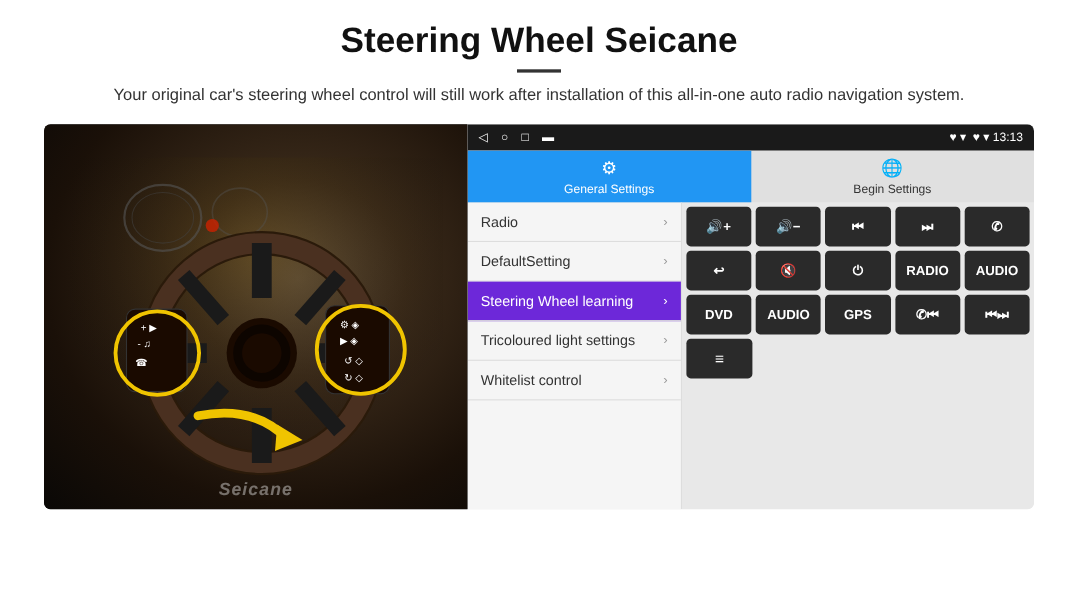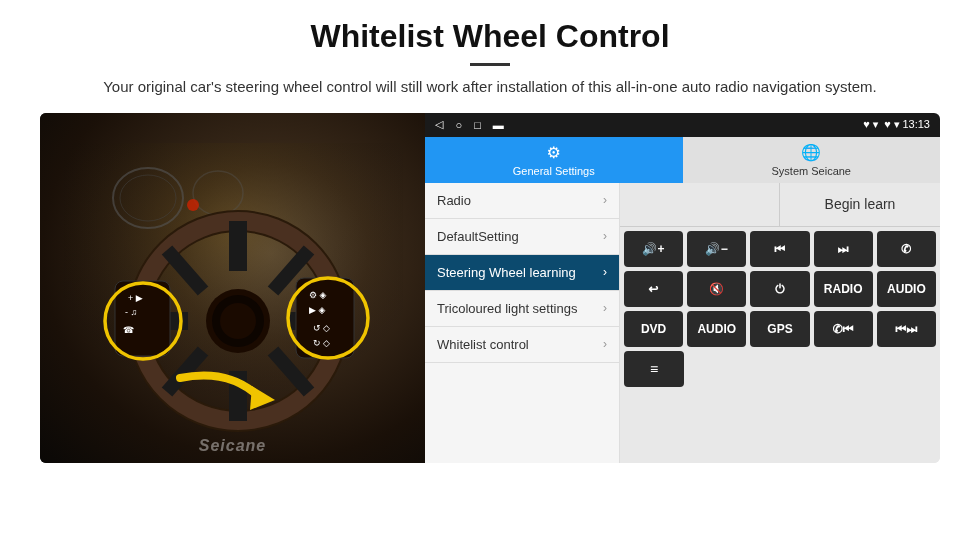--- a/index.html
+++ b/index.html
@@ -174,21 +174,21 @@
       align-items: center;
       justify-content: space-between;
       padding: 10px 12px;
       border-bottom: 1px solid #ddd;
       cursor: pointer;
       font-size: 13px;
       color: #333;
     }
 
     .menu-item.active {
-      background: #0c4a6e;
+      background: #6d28d9;
       color: #fff;
     }
 
     .menu-item .chevron {
       font-size: 12px;
       color: #999;
     }
 
     .menu-item.active .chevron {
       color: #fff;
@@ -276,21 +276,21 @@
       left: 130px;
       width: 120px;
       height: 80px;
     }
   </style>
 </head>
 <body>
 
 <div class="page-container">
 
-  <h1 class="title">Whitelist Wheel Control</h1>
+  <h1 class="title">Steering Wheel Seicane</h1>
   <div class="title-divider"></div>
   <p class="subtitle">Your original car's steering wheel control will still work after installation of this all-in-one auto radio navigation system.</p>
 
   <div class="content-area">
 
     <div class="car-image">
       <div class="car-image-inner">
 
         <svg width="340" height="290" viewBox="0 0 340 290">
 
@@ -368,21 +368,21 @@
         </div>
       </div>
 
       <div class="settings-tabs">
         <div class="tab-item active">
           <span class="tab-icon">⚙</span>
           <span>General Settings</span>
         </div>
         <div class="tab-item">
           <span class="tab-icon">🌐</span>
-          <span>System Seicane</span>
+          <span>Begin Settings</span>
         </div>
       </div>
 
       <div class="settings-main">
 
         <div class="left-menu">
           <div class="menu-item">
             <span>Radio</span>
             <span class="chevron">›</span>
           </div>
@@ -399,24 +399,20 @@
             <span class="chevron">›</span>
           </div>
           <div class="menu-item">
             <span>Whitelist control</span>
             <span class="chevron">›</span>
           </div>
         </div>
 
         <div class="right-panel">
 
-          <div class="top-row">
-            <div class="blank-area"></div>
-            <button class="begin-learn-btn">Begin learn</button>
-          </div>
 
           <div class="btn-grid">
             <button class="ctrl-btn">
               <span>🔊+</span>
             </button>
             <button class="ctrl-btn">
               <span>🔊−</span>
             </button>
             <button class="ctrl-btn">
               <span>⏮</span>

